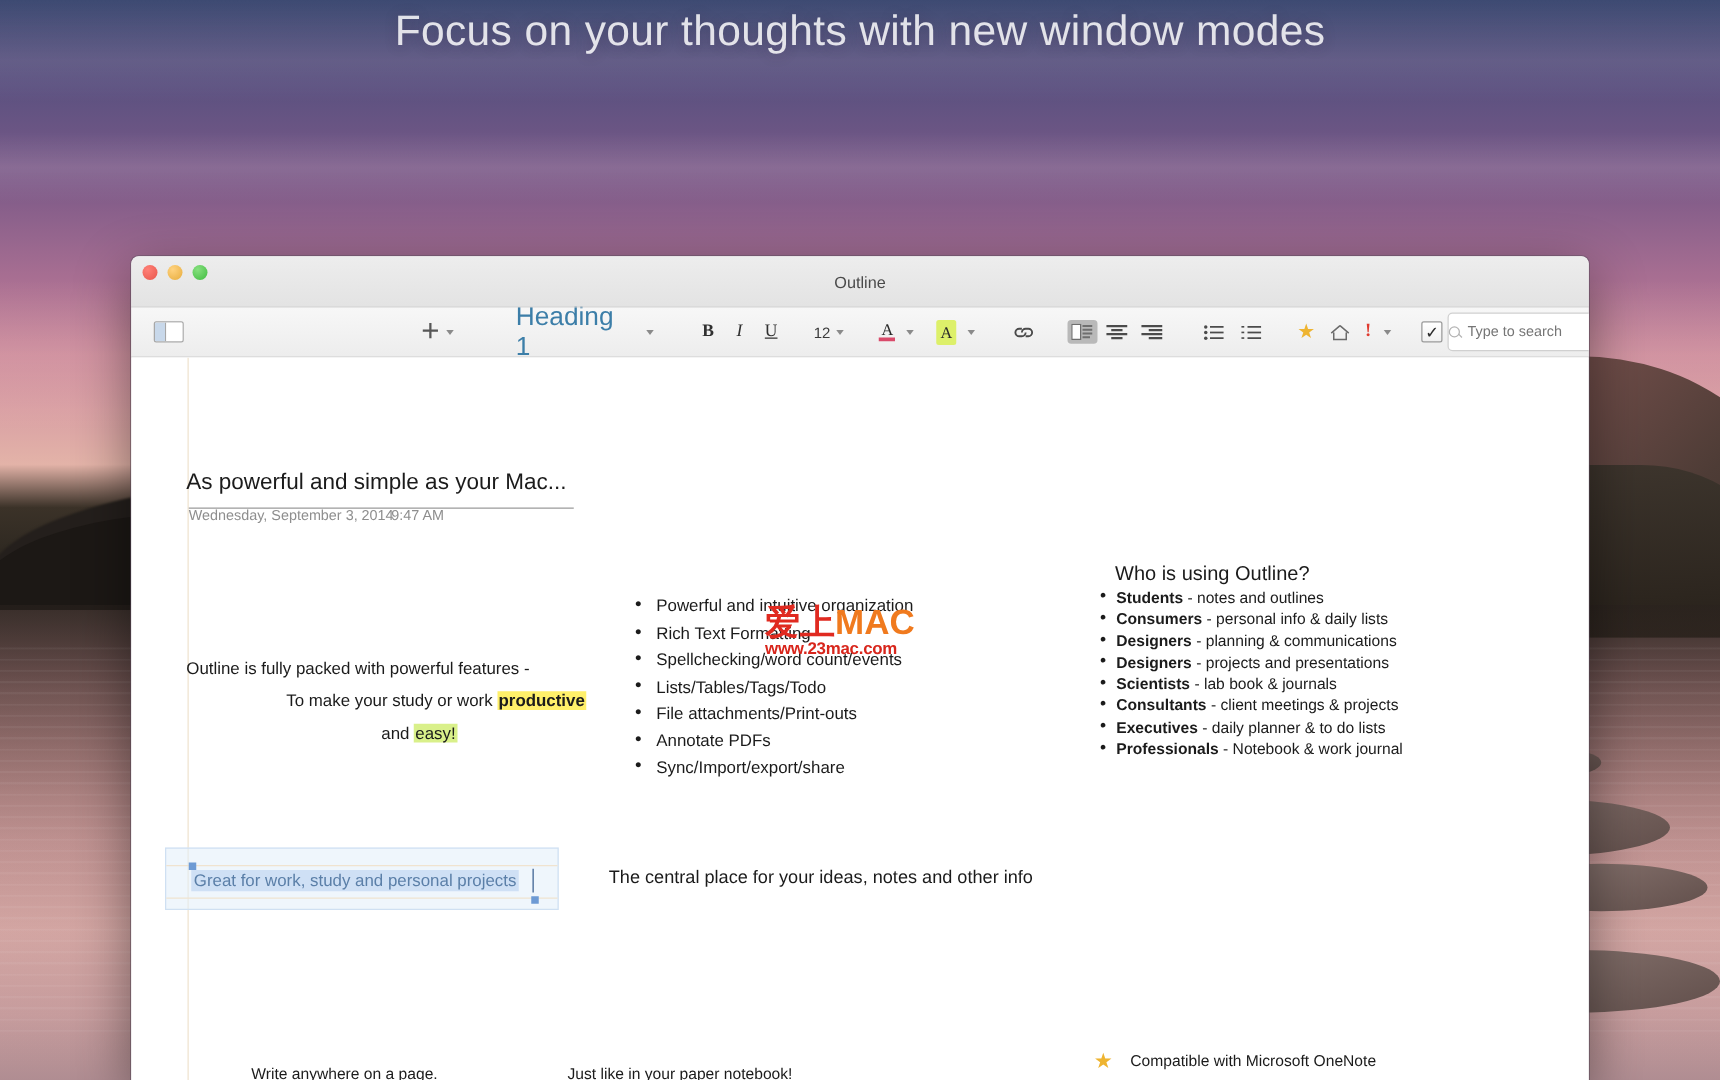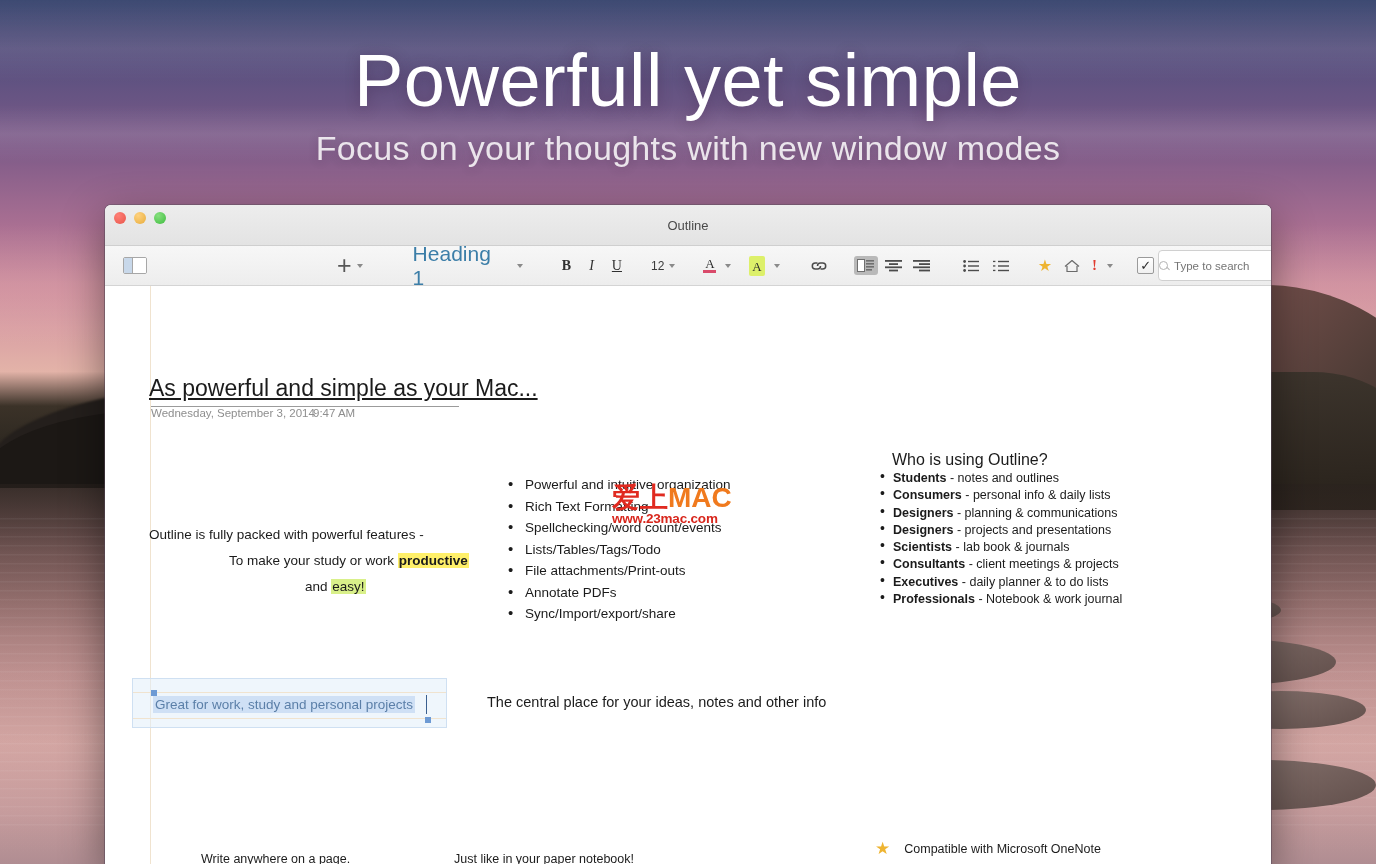--- a/index.html
+++ b/index.html
@@ -162,22 +162,22 @@
   .search .mag { width: 9px; height: 9px; border: 1.4px solid #b3b3b3; border-radius: 50%;
      position: relative; }
   .search .mag::after { content:''; position:absolute; width: 4px; height: 1.4px; background:#b3b3b3;
      transform: rotate(45deg); right: -3px; bottom: 0px; }
   .search .ph { font-size: 11.5px; color: #b9b9b9; }
 
   
   .canvas { position: relative; height: 592px; background: #fff; overflow: hidden; }
   .margin-line { position: absolute; left: 45px; top: 0; bottom: 0; width: 1px; background: #f0e3cf; }
 
-  .doc-title { position: absolute; left: 44px; top: 89px; font-size: 23px; color: #1b1b1b;
-     font-family: "Liberation Sans", sans-serif; padding-bottom: 3px; text-decoration: underline; }
+  .doc-title { position: absolute; left: 44px; top: 89px; font-size: 18px; color: #1b1b1b;
+     font-family: "Liberation Sans", sans-serif; padding-bottom: 3px; }
   .doc-title-rule { position:absolute; left: 46px; top: 120px; width: 308px; height: 1px; background: #9b9b9b;}
   .doc-date { position: absolute; left: 46px; top: 121px; font-size: 11.5px; color: #8e8e8e; }
   .doc-time { position: absolute; left: 208px; top: 121px; font-size: 11.5px; color: #8e8e8e; }
 
   .lead { position: absolute; left: 44px; top: 241px; font-size: 13.5px; color: #1b1b1b; }
   .lead2 { position: absolute; left: 124px; top: 267px; font-size: 13.5px; color: #1b1b1b; }
   .lead3 { position: absolute; left: 200px; top: 293px; font-size: 13.5px; color: #1b1b1b; }
   .mark-prod { background: #fff06a; font-weight: bold; padding: 0 1px; }
   .mark-easy { background: #d9f08a; padding: 0 1px; }
 
@@ -234,21 +234,20 @@
   <div class="ridge-left"></div>
   <div class="ridge-left2"></div>
   <div class="water"></div>
   <div class="water-ripple"></div>
   <div class="rock r3"></div>
   <div class="rock r1"></div>
   <div class="rock r2"></div>
   <div class="rock r4"></div>
 
   <div class="hero">
-    <h1>Powerfull yet simple</h1>
     <h2>Focus on your thoughts with new window modes</h2>
   </div>
 
   <div id="window">
 
     <div class="titlebar">
       <div class="lights">
         <div class="light close"></div>
         <div class="light min"></div>
         <div class="light zoom"></div>

